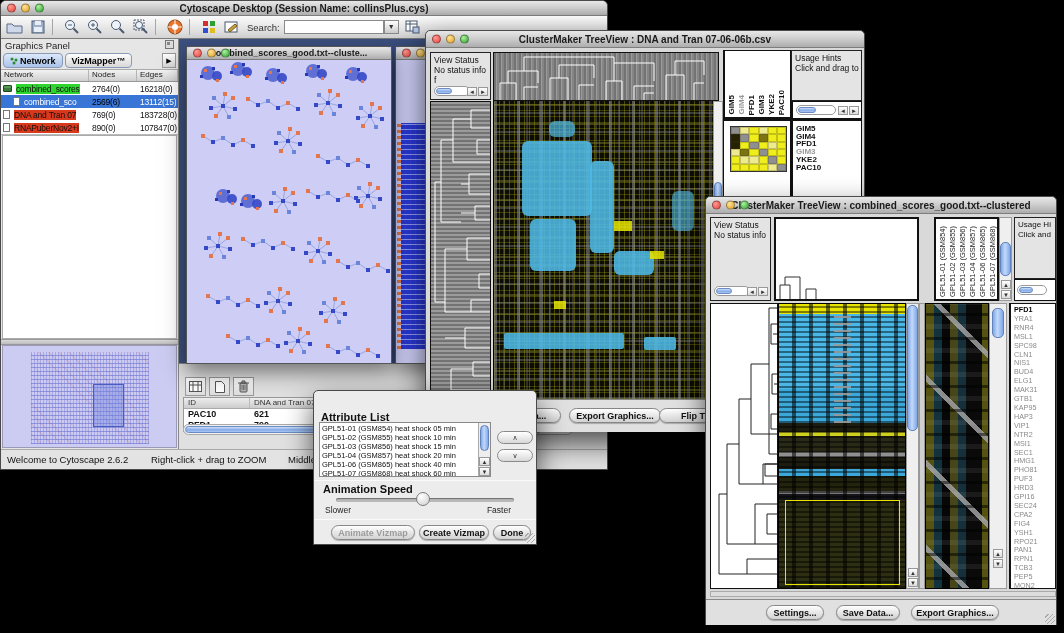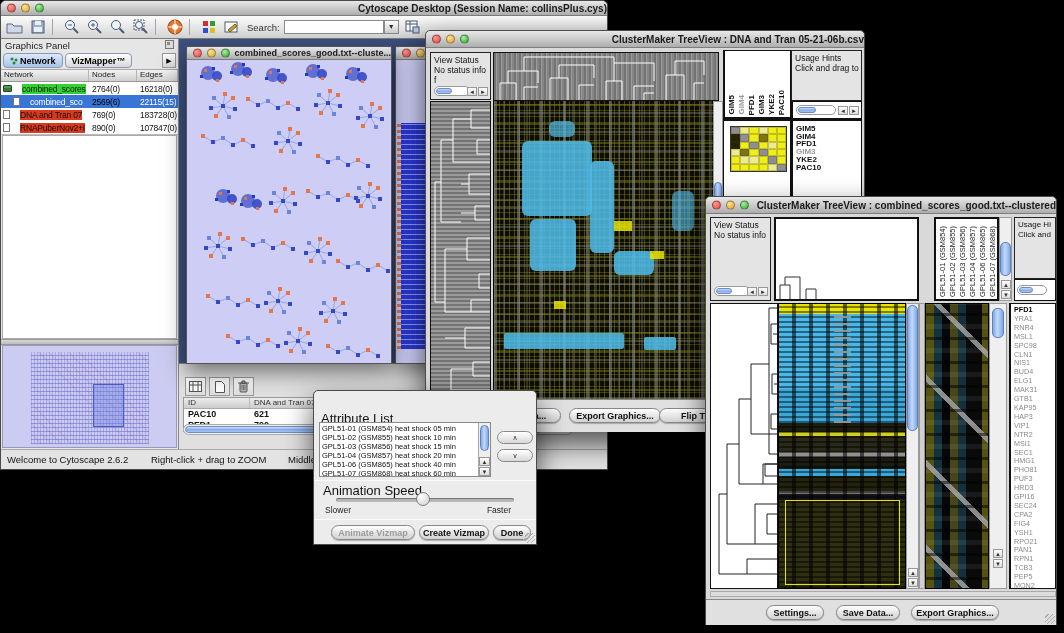--- a/index.html
+++ b/index.html
@@ -1,21 +1,21 @@
 <!DOCTYPE html>
 <html><head>
 <meta charset="utf-8">
 <style>
   * { margin:0; padding:0; box-sizing:border-box; }
   html,body { background:#000; }
   body { font-family:"Liberation Sans", sans-serif; }
   #stage { position:relative; width:1064px; height:633px; background:#000; overflow:hidden; }
 
   .win { position:absolute; border:1px solid #4a4a4a; box-shadow:0 12px 28px rgba(0,0,0,.65); }
-  .titlebar { position:relative; height:15px; background:linear-gradient(#e8e8e8,#cfcfcf 45%,#adadad); border-bottom:1px solid #7d7d7d; display:flex; align-items:center; justify-content:flex-end; border-radius:5px 5px 0 0; }
+  .titlebar { position:relative; height:15px; background:linear-gradient(#e8e8e8,#cfcfcf 45%,#adadad); border-bottom:1px solid #7d7d7d; display:flex; align-items:center; justify-content:center; border-radius:5px 5px 0 0; }
   .titlebar .title { font-size:10px; color:#1a1a1a; font-weight:bold; white-space:nowrap; overflow:hidden; }
   .lights { position:absolute; left:6px; top:50%; transform:translateY(-50%); display:flex; gap:5px; }
   .light { width:9px; height:9px; border-radius:50%; border:1px solid rgba(0,0,0,.35); }
   .light.r { background:radial-gradient(circle at 35% 30%, #ff9a94, #e2443c); }
   .light.y { background:radial-gradient(circle at 35% 30%, #ffe39a, #dfa123); }
   .light.g { background:radial-gradient(circle at 35% 30%, #b2f0a2, #28a32b); }
 
   .aquabtn { display:inline-block; border:1px solid #878787; border-radius:9px; background:linear-gradient(#ffffff,#e9e9e9 45%,#d2d2d2); font-size:9px; font-weight:bold; color:#111; text-align:center; box-shadow:0 1px 1px rgba(0,0,0,.25); white-space:nowrap; overflow:hidden; }
   .aquabtn.disabled { color:#9b9b9b; }
 
@@ -38,21 +38,21 @@
   #cp-header { height:13px; display:flex; align-items:center; justify-content:space-between; padding:0 4px; font-size:9.5px; color:#222; }
   #cp-tabs { height:18px; display:flex; align-items:center; gap:2px; padding:1px 2px; border-bottom:1px solid #aaa; }
   .cp-tab { height:15px; border:1px solid #8a9ab5; border-radius:4px; font-size:9px; font-weight:bold; display:flex; align-items:center; justify-content:center; padding:0 6px; background:linear-gradient(#fdfdfd,#d8d8d8); }
   .cp-tab.sel { background:linear-gradient(#dce9fb,#a9c3ea); }
   #cp-tab-arrow { margin-left:auto; width:14px; height:15px; border:1px solid #999; background:linear-gradient(#fff,#d5d5d5); font-size:7px; text-align:center; line-height:14px; }
   #net-table-head { display:flex; height:12px; background:linear-gradient(#f2f2f2,#cfcfcf); border-bottom:1px solid #999; font-size:8px; color:#222; }
   #net-table-head span { padding-left:3px; border-right:1px solid #b5b5b5; }
   .colw1{width:88px;} .colw2{width:48px;} .colw3{flex:1;}
   #net-rows { background:#fff; border-bottom:1px solid #bbb; }
   .netrow { display:flex; height:13px; align-items:center; font-size:8.5px; color:#111; letter-spacing:-0.2px; }
-  .netrow .nm { width:88px; display:flex; align-items:center; gap:10px; overflow:hidden; white-space:nowrap; height:13px; }
+  .netrow .nm { width:88px; display:flex; align-items:center; gap:4px; overflow:hidden; white-space:nowrap; height:13px; }
   .netrow .nodes { width:48px; padding-left:3px; } .netrow .edges { flex:1; padding-left:3px; }
   .netrow .ic { flex:0 0 9px; height:7px; margin-left:2px; }
   .netrow.folder .ic { background:#3c7a3c; border:1px solid #1c4a1c; border-radius:1px; box-shadow:inset 0 2px #569a56; }
   .netrow.doc .ic { background:#fff; border:1px solid #777; height:9px; flex-basis:7px; }
   .netrow.ind .nm { padding-left:10px; }
   .netrow.row-green .nmtxt { background:#2fd42f; }
   .netrow.row-red .nmtxt { background:#d8381c; }
   .netrow.row-sel { background:#3875d7; color:#fff; }
   .netrow.row-sel .nodes { color:#000; }
   #cp-blank { flex:1; background:#fff; border:1px solid #aaa; margin:0 1px; }
@@ -143,21 +143,21 @@
   .mini-grid { position:absolute; border:1px solid #333; }
   .mini-grid div { border:0.5px solid rgba(60,60,20,.25); }
   .bottombar { position:absolute; background:#e0e0e0; border-top:1px solid #888; }
   .grip { position:absolute; right:1px; bottom:1px; width:10px; height:10px;
      background:repeating-linear-gradient(135deg, transparent 0 2px, #aaa 2px 3px); }
 
   
   #dlg { left:313px; top:390px; width:224px; height:155px; background:#ececec; z-index:40; border-radius:5px 5px 0 0; }
   #dlg .titlebar { height:16px; }
   #dlg .titlebar .title { font-size:10px; }
-  #dlg-attr-label, #dlg-anim-label { font-size:13px; font-weight:normal; color:#111; position:absolute; }
+  #dlg-attr-label, #dlg-anim-label { font-size:11px; font-weight:bold; color:#111; position:absolute; }
   #dlg-list { position:absolute; left:5px; top:31px; width:172px; height:55px; background:#fff; border:1px solid #8a8a8a; overflow:hidden; }
   #dlg-list .inner { position:absolute; left:0; top:1px; right:12px; }
   #dlg-list .inner div { font-size:7.5px; line-height:9px; padding-left:2px; white-space:nowrap; color:#111; }
   #dlg-vscroll { position:absolute; right:0; top:0; bottom:0; width:12px; background:#eee; border-left:1px solid #aaa; }
   .ovalbtn { position:absolute; width:36px; height:13px; border:1px solid #8a8a8a; border-radius:7px; background:linear-gradient(#fff,#d8d8d8); font-size:7px; text-align:center; line-height:12px; color:#333; }
   #dlg-slider-track { position:absolute; left:22px; right:22px; top:107px; height:4px; background:#b9b9b9; border-radius:2px; box-shadow:inset 0 1px 1px rgba(0,0,0,.4); }
   #dlg-slider-thumb { position:absolute; left:102px; top:101px; width:14px; height:14px; border-radius:50%; border:1px solid #7d7d7d; background:radial-gradient(circle at 35% 30%, #fff, #cfcfcf); }
   .dlg-small { position:absolute; font-size:8.5px; color:#222; }
   .hrline { position:absolute; left:0; right:0; height:1px; background:#c2c2c2; border-bottom:1px solid #fafafa; }
 </style>
@@ -296,21 +296,21 @@
             <span class="nodes">2764(0)</span>
             <span class="edges">16218(0)</span>
           </div>
 
           <div class="netrow row-sel doc ind">
             <span class="nm">
               <span class="ic"></span>
               <span class="nmtxt">combined_sco</span>
             </span>
             <span class="nodes">2569(6)</span>
-            <span class="edges">22115(15)</span>
+            <span class="edges">13112(15)</span>
           </div>
 
           <div class="netrow row-red doc">
             <span class="nm">
               <span class="ic"></span>
               <span class="nmtxt">DNA and Tran 07</span>
             </span>
             <span class="nodes">769(0)</span>
             <span class="edges">183728(0)</span>
           </div>
@@ -483,21 +483,21 @@
     </div>
   </div>
 
   <div class="win" id="tv1">
     <div class="titlebar">
       <div class="lights">
           <span class="light r"></span>
           <span class="light y"></span>
           <span class="light g"></span>
         </div>
-      <span class="title">ClusterMaker TreeView : DNA and Tran 05-21-06b.csv</span>
+      <span class="title">ClusterMaker TreeView : DNA and Tran 07-06-06b.csv</span>
     </div>
 
     <div class="panelbox" style="left:4px; top:21px; width:61px; height:48px;">
       <div>View Status</div>
       <div>No status info f</div>
       <span class="pilltrack" style="left:3px; bottom:3px; width:36px; height:10px;">
           <span class="pillthumb" style="left:1px; top:1px; width:16px; height:6px;"></span>
         </span>
       <span class="sbtn" style="right:13px; bottom:3px;">◄</span>
       <span class="sbtn" style="right:2px; bottom:3px;">►</span>

